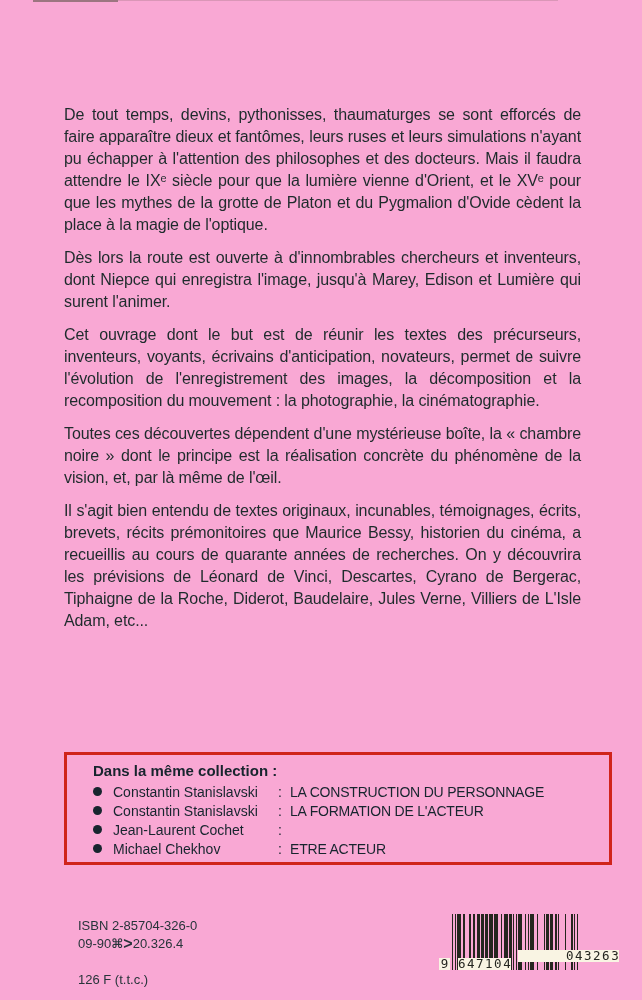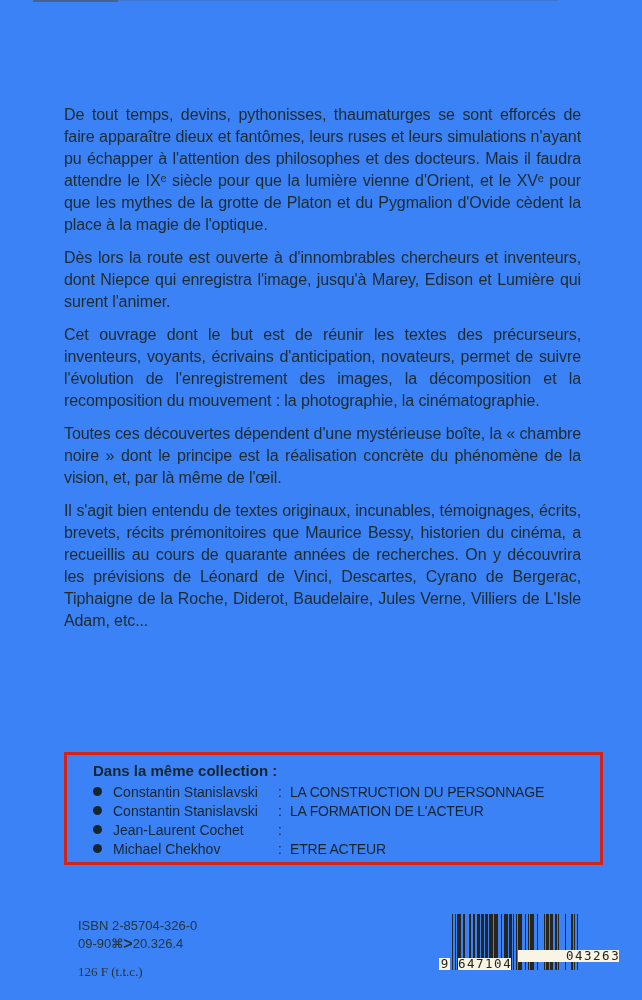--- a/index.html
+++ b/index.html
@@ -1,19 +1,19 @@
 <!DOCTYPE html>
 <html><head>
 <meta charset="utf-8">
 <style>
   html,body{margin:0;padding:0;background:#e8e4d6;}
   .page{
     position:relative;
     width:642px;height:1000px;
-    background:#3b82f6;
+    background:#f9a8d4;
     overflow:hidden;
     font-family:"Liberation Sans","DejaVu Sans",sans-serif;
     color:#1e2b2c;
   }
   
   .scan-line-strong{position:absolute;top:0;left:33px;width:85px;height:2px;background:rgba(80,74,58,.55);}
   .scan-line-faint{position:absolute;top:0;left:118px;width:440px;height:1px;background:rgba(80,74,58,.18);}
 
   
   .blurb{
@@ -21,38 +21,38 @@
     font-size:16px;line-height:22px;
     text-align:justify;
     letter-spacing:-0.1px;
   }
   .blurb p{margin:0 0 11px 0;}
 
   
   .collection-box{
     position:absolute;left:64px;top:752px;width:507px;height:100px;
     border:3px solid #d0241b;
-    padding:7px 0 0 26px;
+    padding:7px 9px 0 26px;
     box-sizing:content-box;
     color:#17252e;
   }
   .collection-heading{font-size:15px;font-weight:bold;margin:0 0 3px 0;}
   .collection-row{display:flex;align-items:center;height:19px;font-size:14px;font-weight:normal;}
   .bullet{width:20px;display:inline-flex;align-items:center;}
   .bullet i{width:9px;height:9px;border-radius:50%;background:#17252e;display:inline-block;}
   .author{width:165px;white-space:nowrap;}
   .colon{width:12px;}
   .title{white-space:nowrap;letter-spacing:-0.2px;}
 
   
   .imprint{position:absolute;left:78px;top:918px;font-size:13px;color:#27343a;line-height:16px;}
   .imprint .code-line{margin-top:2px;display:flex;align-items:center;}
   .imprint .mark{font-size:13px;font-weight:bold;}
   .imprint .gt{font-size:16px;font-weight:bold;}
-  .imprint .price{margin-top:12px;font-family:Liberation Serif, serif;}
+  .imprint .price{margin-top:20px;}
 
   
   .barcode{position:absolute;left:452px;top:914px;width:128px;height:68px;}
   .barcode svg{display:block;}
   .bc-digits span{
     position:absolute;
     font-family:"DejaVu Sans Mono","Liberation Mono",monospace;
     font-size:12.5px;line-height:12px;
     color:#24251f;background:#f9f4e3;
     text-align:center;

